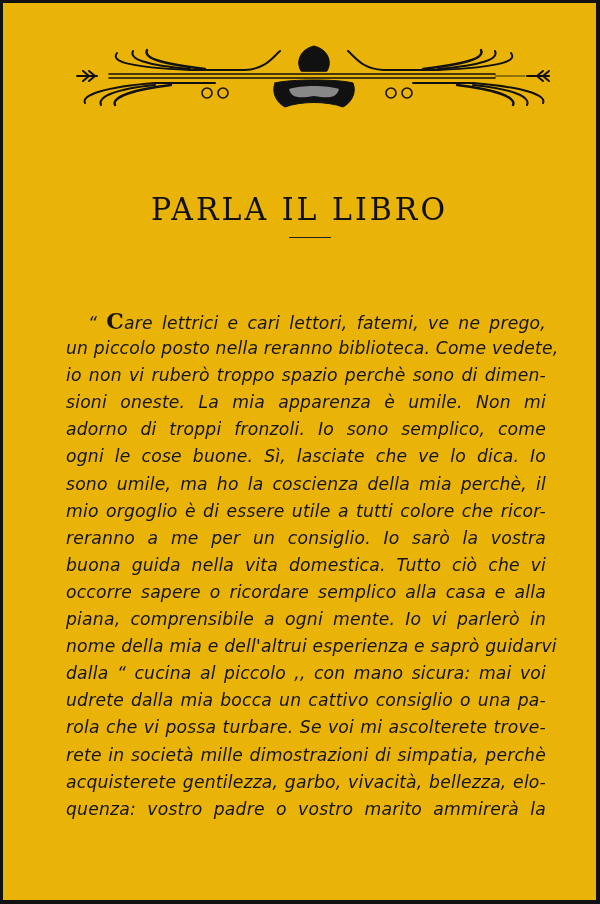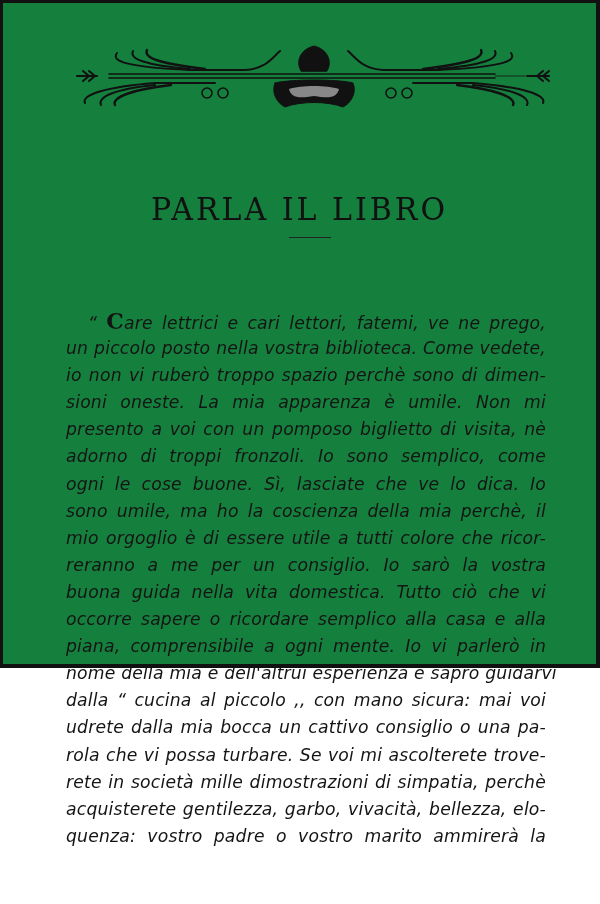--- a/index.html
+++ b/index.html
@@ -1,24 +1,24 @@
 <!DOCTYPE html>
 <html><head>
   <meta charset="utf-8">
   <style>
     html, body { margin: 0; padding: 0; background: #ffffff; }
     body { width: 600px; height: 904px; overflow: hidden; }
     .page {
       position: relative;
-      width: 600px; height: 668px;
+      width: 600px; height: 904px;
       box-sizing: border-box;
       border: 3px solid #111;
       border-right-width: 4px;
       border-bottom-width: 4px;
-      background: #15803d;
+      background: #eab308;
     }
     .ornament {
       position: absolute;
       left: 72px; top: 38px;
       width: 478px; height: 70px;
     }
     .title {
       position: absolute;
       left: 0; right: 0; top: 188px;
       text-align: center;
@@ -108,24 +108,23 @@
 
     <path d="M200 42 C214 38, 264 38, 278 42 C282 52, 276 62, 268 66 C252 60, 226 60, 210 66 C202 62, 196 52, 200 42 Z" fill="#111" stroke-width="1"></path>
     <path d="M214 48 C226 44, 252 44, 264 48 C262 56, 256 58, 239 55 C222 58, 216 56, 214 48 Z" fill="#888" stroke="none"></path>
   </svg>
 
   <div class="title">PARLA IL LIBRO</div>
   <div class="title-rule"></div>
 
   <div class="body-text">
     <span class="line first"><span>“</span> <span class="dropcap">C</span><span>are lettrici e cari lettori, fatemi, ve ne prego,</span></span>
-    <span class="line">un piccolo posto nella vostra biblioteca. Come vedete,</span>
+    <span class="line">un piccolo posto nella reranno biblioteca. Come vedete,</span>
     <span class="line">io non vi ruberò troppo spazio perchè sono di dimen-</span>
     <span class="line">sioni oneste. La mia apparenza è umile. Non mi</span>
-    <span class="line">presento a voi con un pomposo biglietto di visita, nè</span>
     <span class="line">adorno di troppi fronzoli. Io sono semplico, come</span>
     <span class="line">ogni le cose buone. Sì, lasciate che ve lo dica. Io</span>
     <span class="line">sono umile, ma ho la coscienza della mia perchè, il</span>
     <span class="line">mio orgoglio è di essere utile a tutti colore che ricor-</span>
     <span class="line">reranno a me per un consiglio. Io sarò la vostra</span>
     <span class="line">buona guida nella vita domestica. Tutto ciò che vi</span>
     <span class="line">occorre sapere o ricordare semplico alla casa e alla</span>
     <span class="line">piana, comprensibile a ogni mente. Io vi parlerò in</span>
     <span class="line">nome della mia e dell'altrui esperienza e saprò guidarvi</span>
     <span class="line">dalla “ cucina al piccolo ,, con mano sicura: mai voi</span>

